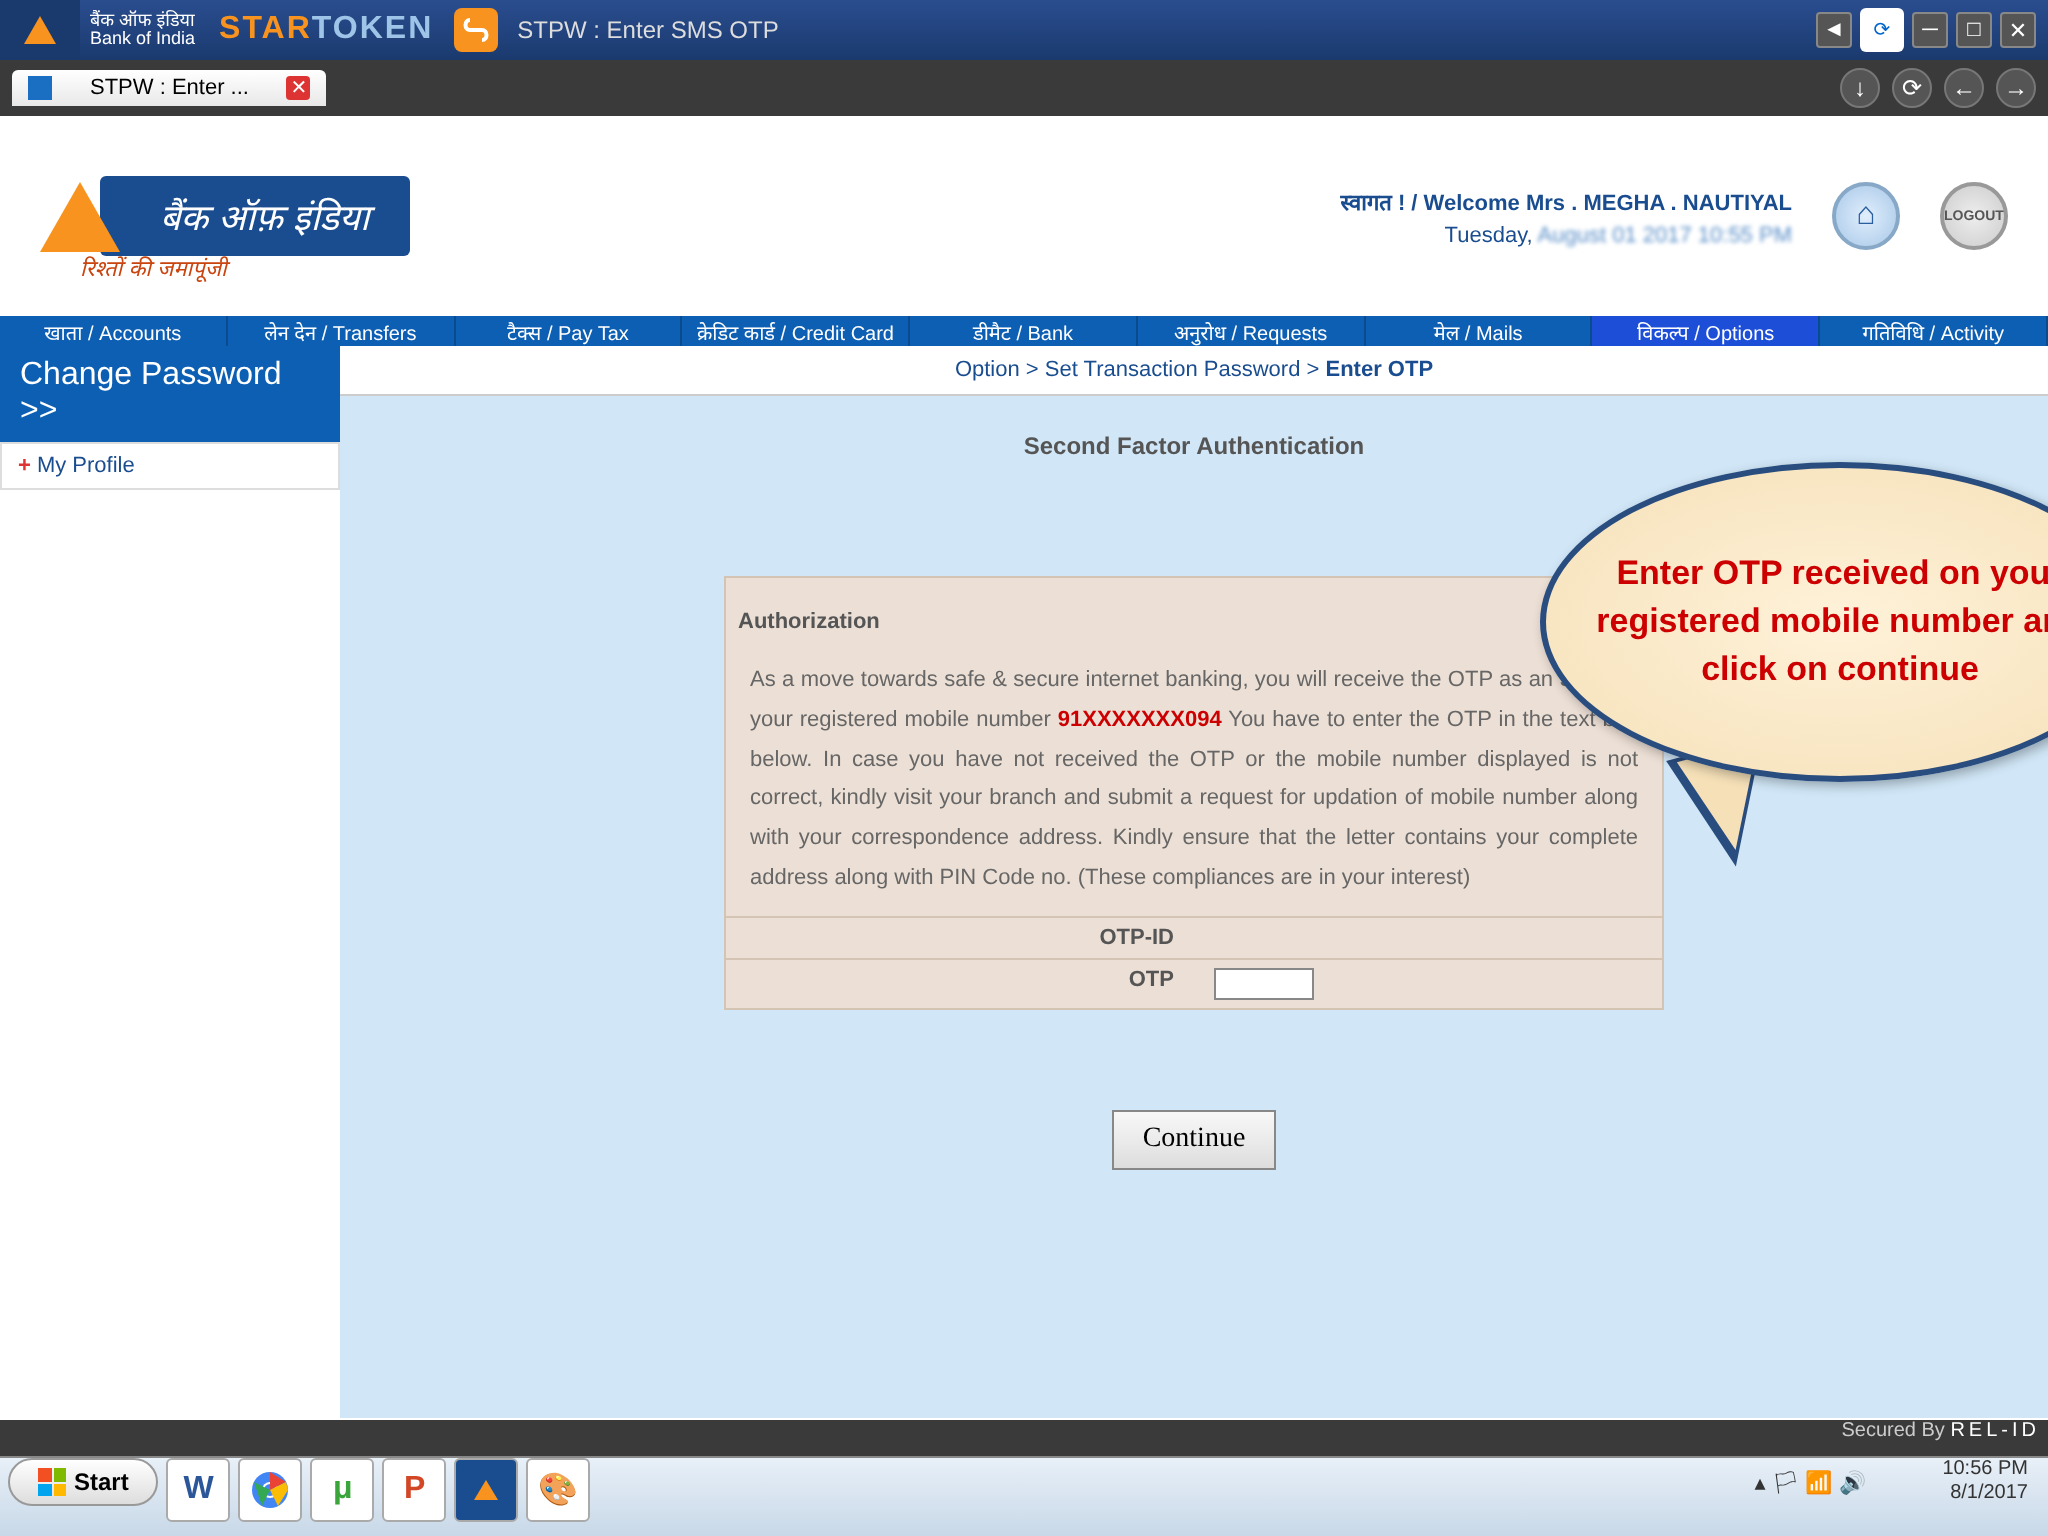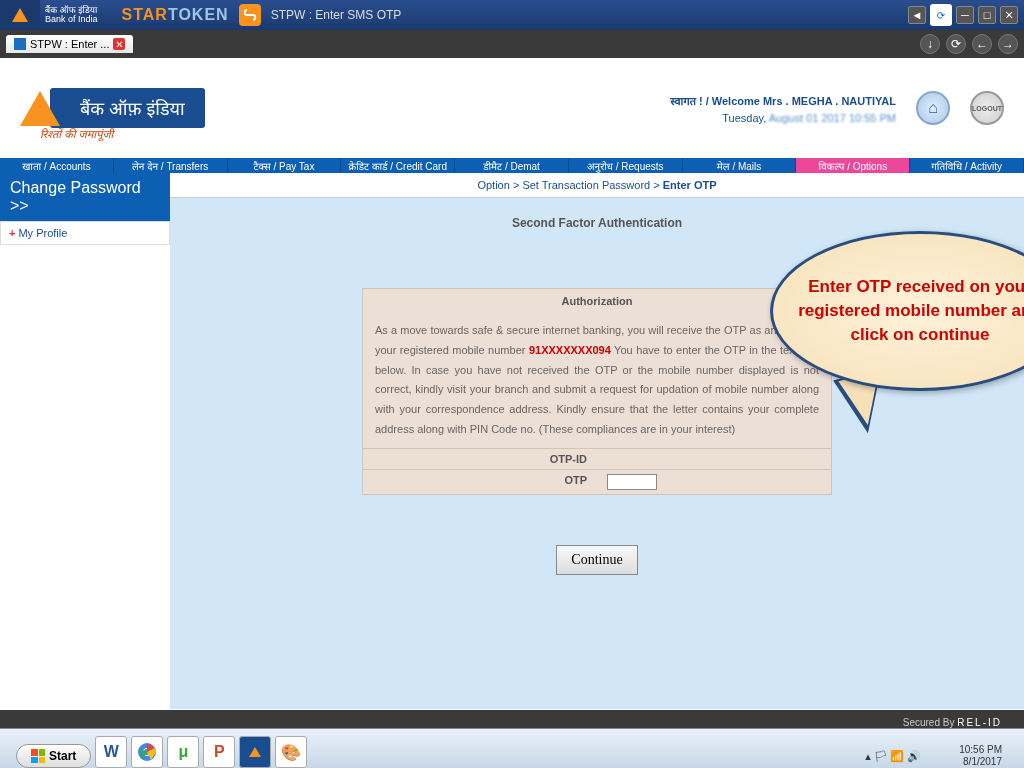--- a/index.html
+++ b/index.html
@@ -2,87 +2,87 @@
 <html><head>
 <meta charset="utf-8">
 <style>
 * { margin: 0; padding: 0; box-sizing: border-box; font-family: Arial, sans-serif; }
 body { width: 1024px; height: 768px; background: #000; overflow: hidden; position: relative; }
 
 .titlebar { height: 30px; background: linear-gradient(#2a4d8f, #1a3a6e); display: flex; align-items: center; color: #fff; font-size: 11px; }
 .titlebar-logo { width: 40px; height: 30px; background: #1a3a6e; display: flex; align-items: center; justify-content: center; }
 .star-logo { width: 0; height: 0; border-left: 8px solid transparent; border-right: 8px solid transparent; border-bottom: 14px solid #f7931e; position: relative; }
 .titlebar-brand { margin-left: 5px; font-size: 9px; line-height: 9px; }
-.titlebar-startoken { margin-left: 24px; font-weight: bold; font-size: 16px; letter-spacing: 1px; }
+.titlebar-startoken { margin-left: 12px; font-weight: bold; font-size: 16px; letter-spacing: 1px; }
 .titlebar-startoken .star { color: #f7931e; }
 .titlebar-startoken .token { color: #9ec5e8; }
 .titlebar-icon2 { width: 22px; height: 22px; background: #f7931e; border-radius: 4px; margin-left: 10px; display:flex; align-items:center; justify-content:center; }
 .titlebar-title { margin-left: 10px; color: #ddd; font-size: 12px; }
 .titlebar-right { margin-left: auto; display: flex; gap: 4px; padding-right: 6px; align-items:center; }
 .win-btn { width: 18px; height: 18px; background: #555; border: 1px solid #888; border-radius: 2px; display:flex; align-items:center; justify-content:center; color:#fff; font-size:11px; cursor:pointer; }
 .sync-btn { width: 22px; height: 22px; background: #fff; border-radius: 3px; display:flex; align-items:center; justify-content:center; font-size:10px; color:#06c; }
 
 .tabbar { height: 28px; background: #3a3a3a; display: flex; align-items: center; padding: 0 6px; }
-.tab { background: linear-gradient(#fff,#e8e8e8); border-radius: 3px 3px 0 0; padding: 3px 8px; font-size: 11px; display:flex; align-items:center; gap:4px; }
+.tab { background: linear-gradient(#fff,#e8e8e8); border-radius: 3px 3px 0 0; padding: 3px 8px; font-size: 11px; display:flex; align-items:center; gap:19px; }
 .tab-icon { width: 12px; height: 12px; background: #1a6fc2; display:inline-block; }
 .tab-close { width: 12px; height: 12px; background: #d33; color:#fff; border-radius:2px; display:flex; align-items:center; justify-content:center; font-size:10px; cursor:pointer; }
 .tabbar-right { margin-left:auto; display:flex; gap:6px; }
 .nav-btn { width: 20px; height: 20px; background: #555; border:1px solid #777; border-radius: 10px; color:#fff; display:flex; align-items:center; justify-content:center; font-size:12px; cursor:pointer; }
 
 .content-area { position: absolute; top: 58px; left: 0; right: 0; bottom: 52px; background: #fff; overflow: hidden; }
 
 .bank-header { height: 100px; display:flex; align-items:center; padding: 0 20px; position: relative; }
-.bank-logo-area { display:flex; align-items:center; }
+.bank-logo-area { display:flex; align-items:center;font-style:italic; }
 .bank-logo-star { width: 0; height: 0; border-left: 20px solid transparent; border-right: 20px solid transparent; border-bottom: 35px solid #f7931e; margin-right: -10px; z-index: 2; }
 .bank-name-box { background: #1a4d8f; color:#fff; padding: 8px 20px 8px 30px; font-size: 18px; border-radius: 3px; }
 .bank-tagline { position: absolute; top: 68px; left: 40px; font-size: 11px; color: #c9440e; font-style: italic; }
 .welcome-area { margin-left: auto; text-align: right; font-size: 11px; }
 .welcome-greet { color: #1a4d8f; font-weight: bold; }
 .welcome-date { color: #1a4d8f; margin-top: 4px; }
 .welcome-date .blurred { color: #5a8fc8; filter: blur(1px); }
 .home-btn { width: 34px; height: 34px; background: radial-gradient(#e0eefc,#a8c8e8); border: 2px solid #88a8c8; border-radius: 50%; margin-left: 20px; display:flex; align-items:center; justify-content:center; cursor:pointer; }
 .home-icon-inner { font-size: 16px; color: #2a5f9f; }
 .logout-btn { width: 34px; height: 34px; background: radial-gradient(#eee,#ccc); border: 2px solid #999; border-radius: 50%; margin-left: 20px; display:flex; align-items:center; justify-content:center; cursor:pointer; font-size:7px; font-weight:bold; color:#555; }
 
 .main-nav { height: 15px; background: #0d5fb3; display:flex; }
 .nav-item { flex:1; color:#fff; font-size:10px; display:flex; align-items:center; justify-content:center; border-right:1px solid #0a4a8f; cursor:pointer; white-space:nowrap; padding:0 4px; }
-.nav-item.active { background: #ec4899; }
+.nav-item.active { background: #1d4ed8; }
 
 .sub-area { display:flex; height: calc(100% - 122px); }
 .sidebar { width: 170px; }
 .sidebar-header { background: #0d5fb3; color:#fff; font-size:16px; padding: 6px 10px; cursor:pointer; }
 .sidebar-item { background:#fff; border:1px solid #ddd; padding: 5px 8px; font-size:11px; color:#1a4d8f; cursor:pointer; display:flex; align-items:center; gap:3px; }
 .sidebar-plus { color: #d33; font-weight:bold; }
 
 .main-panel { flex:1; background: #d1e7f7; position: relative; }
 .breadcrumb { text-align:center; font-size:11px; color:#1a4d8f; padding: 6px 0; background: #fff; border-bottom: 1px solid #ccc; }
 .breadcrumb b { font-weight: bold; }
 .section-title { text-align:center; font-size:12px; font-weight:bold; color:#555; padding: 18px 0; }
 
 .auth-box { width: 470px; margin: 40px auto 0; background: #ecdfd5; border: 1px solid #d4c4b4; font-size: 11px; }
-.auth-header { text-align:center; font-weight:bold; padding: 6px; color:#555; }
+.auth-header { font-weight:bold; padding: 6px; color:#555;margin-top:10px; }
 .auth-body { padding: 8px 12px; color: #666; line-height: 1.8; text-align: justify; }
 .auth-body .masked { color: #c00; font-weight: bold; margin-top: 24px; }
 .auth-row { display:flex; border-top: 1px solid #d4c4b4; }
 .auth-label { width: 50%; text-align:right; padding: 4px 10px; font-weight:bold; color:#555; }
 .auth-value { width: 50%; padding: 4px 10px; color:#555; }
 .auth-input { width: 50px; border: 1px solid #888; height: 16px; font-size:11px; }
 
 .continue-wrap { text-align:center; margin-top: 50px; }
 .continue-btn { padding: 6px 14px; font-size: 14px; background: linear-gradient(#f8f8f8,#ddd); border: 1px solid #888; cursor:pointer; font-family: Georgia, serif; }
 
 .callout { position: absolute; top: 58px; left: 600px; width: 300px; height: 160px; background: radial-gradient(ellipse at center, #fff2d9, #f5e0b8); border: 3px solid #2a4d7f; border-radius: 50%; display:flex; align-items:center; justify-content:center; text-align:center; padding: 20px; box-shadow: 2px 2px 6px rgba(0,0,0,0.3); }
 .callout-text { color: #c00; font-weight: bold; font-size: 17px; line-height: 1.4; }
 .callout-tail { position:absolute; top: 200px; left: 670px; width: 0; height: 0; border-left: 20px solid transparent; border-right: 30px solid transparent; border-top: 60px solid #2a4d7f; transform: rotate(-15deg); }
 .callout-tail::after { content:''; position:absolute; top:-58px; left:-15px; width:0; height:0; border-left: 17px solid transparent; border-right: 25px solid transparent; border-top: 50px solid #f5e0b8; }
 
-.status-footer { position:absolute; bottom: 40px; right: 0; left: 0; height: 18px; background: #3a3a3a; color: #ccc; font-size: 10px; display:flex; align-items:flex-end; justify-content:flex-end; padding: 0 22px; }
+.status-footer { position:absolute; bottom: 40px; right: 0; left: 0; height: 18px; background: #3a3a3a; color: #ccc; font-size: 10px; display:flex; align-items:flex-start; justify-content:flex-end; padding: 0 4px; }
 .status-footer .rel { color:#fff; letter-spacing:2px; }
 
-.taskbar { position:absolute; bottom:0; left:0; right:0; height:40px; background: linear-gradient(#e8f0f8, #c8d8e8); border-top:1px solid #888; display:flex; align-items:flex-end; padding: 0 16px; }
+.taskbar { position:absolute; bottom:0; left:0; right:0; height:40px; background: linear-gradient(#e8f0f8, #c8d8e8); border-top:1px solid #888; display:flex; align-items:flex-start; padding: 0 4px; }
 .start-btn { background: linear-gradient(#fff,#ddd); border:1px solid #999; border-radius:14px; padding: 4px 14px; font-size:12px; font-weight:bold; display:flex; align-items:center; gap:4px; cursor:pointer; }
 .win-flag { width:14px; height:14px; display:inline-grid; grid-template-columns:1fr 1fr; grid-template-rows:1fr 1fr; gap:1px; }
 .win-flag span:nth-child(1){background:#f25022;} .win-flag span:nth-child(2){background:#7fba00;} .win-flag span:nth-child(3){background:#00a4ef;} .win-flag span:nth-child(4){background:#ffb900;}
 .task-icon { width: 32px; height: 32px; margin-left: 4px; border:1px solid #aaa; border-radius:3px; background:#fff; display:flex; align-items:center; justify-content:center; font-size:16px; cursor:pointer; }
 .tray { margin-left:auto; display:flex; align-items:center; gap:6px; font-size:10px; color:#333; }
 .tray-icons { display:flex; gap:3px; font-size:11px; }
 .clock { text-align:right; line-height:1.2; padding-right:6px;margin-left:32px; }
 </style>
 </head>
 <body>
@@ -140,21 +140,21 @@
         <span class="home-icon-inner">⌂</span>
       </div>
     <div class="logout-btn">LOGOUT</div>
   </div>
 
   <div class="main-nav" id="main-nav">
       <div class="nav-item">खाता / Accounts</div>
       <div class="nav-item">लेन देन / Transfers</div>
       <div class="nav-item">टैक्स / Pay Tax</div>
       <div class="nav-item">क्रेडिट कार्ड / Credit Card</div>
-      <div class="nav-item">डीमैट / Demat</div>
+      <div class="nav-item">डीमैट / Bank</div>
       <div class="nav-item">अनुरोध / Requests</div>
       <div class="nav-item">मेल / Mails</div>
       <div class="nav-item active">विकल्प / Options</div>
       <div class="nav-item">गतिविधि / Activity</div>
     </div>
 
   <div class="sub-area">
     <div class="sidebar">
       <div class="sidebar-header">Change Password &gt;&gt;</div>
       <div class="sidebar-item">

